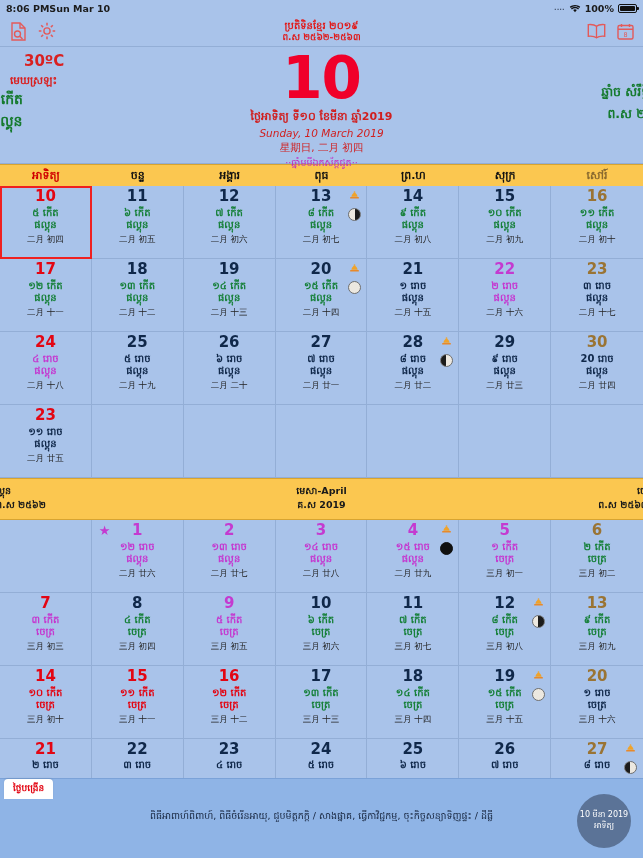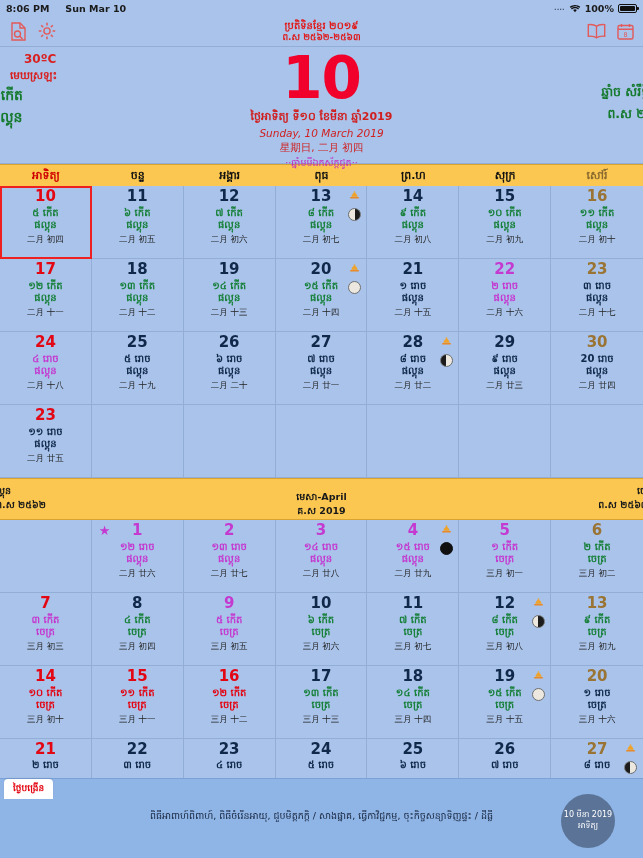--- a/index.html
+++ b/index.html
@@ -10,21 +10,21 @@
     overflow: hidden;
   }
   #app { position: relative; width: 643px; height: 858px; background: #a9c3ea; }
 
   
   .statusbar {
     height: 16px; display: flex; align-items: center;
     padding: 0 6px; font-size: 9.5px; color: #1b1b1b;
     background: #a9c3ea;
   }
-  .sb-left { display: flex; gap: 16px; align-items: center; font-weight: 600; }
+  .sb-left { display: flex; gap: 0; align-items: center; font-weight: 600; }
   .sb-spacer { flex: 1; }
   .sb-right { display: flex; gap: 4px; align-items: center; font-weight: 600; }
   .sb-dots { letter-spacing: 0px; font-size: 7px; color:#4a5a72; }
   .wifi-ico svg { display: block; }
   .batt {
     width: 19px; height: 9px; border: 1px solid #111; border-radius: 2px;
     position: relative; padding: 1px;
   }
   .batt::after {
     content: ""; position: absolute; right: -3px; top: 2.5px;
@@ -48,21 +48,21 @@
   
   .hero {
     position: relative; height: 117px; padding-top: 2px;
     border-bottom: 1px solid #93aed6;
   }
   .hero-side {
     position: absolute; top: 4px; line-height: 1.45; white-space: nowrap;
   }
   .hero-left { left: 0; text-align: left; }
   .hero-right { right: 0; text-align: right; }
-  .hs-temp { font-size: 12px; color: #d92020; font-weight: 600; padding-left: 24px; }
+  .hs-temp { font-size: 15px; color: #d92020; font-weight: 600; padding-left: 24px; }
   .hs-sub  { font-size: 10.5px; color: #d92020; font-weight: 600; padding-left: 10px; }
   .hs-k1 { font-size: 14px; color: #157a2e; font-weight: 700; margin-top: 1px; margin-left: -14px; }
   .hs-k2 { font-size: 14px; color: #157a2e; font-weight: 700; margin-top: 2px; margin-left: -22px; }
   .hr-k1 { font-size: 12.5px; color: #157a2e; font-weight: 700; margin-top: 32px; margin-right: -26px;}
   .hr-k2 { font-size: 12.5px; color: #157a2e; font-weight: 700; margin-top: 4px; margin-right: -30px;}
 
   .hero-center { text-align: center; }
   .bigday {
     font-size: 58px; line-height: 0.95; color: #f0002a; font-weight: 700;
     letter-spacing: -1px; margin-top: 2px;
@@ -111,21 +111,21 @@
   .moon.new  { background: #101010; border-color: #101010; }
   .moon.first{ background: linear-gradient(90deg, #ece8e0 50%, #1b1b1b 50%); }
   .moon.last { background: linear-gradient(90deg, #1b1b1b 50%, #ece8e0 50%); }
   .star { position: absolute; left: 7px; top: 4px; color: #c43ad0; font-size: 13px; line-height: 1; }
 
   
   .monthbar {
     background: #fbc750; height: 42px; position: relative;
     border-top: 1px solid #d7a431; border-bottom: 1px solid #d7a431;
   }
-  .mb-center { text-align: center; padding-top: 11px; line-height: 1.5; }
+  .mb-center { text-align: center; padding-top: 5px; line-height: 1.5; }
   .mb-center .m1 { font-size: 9.5px; color: #1a1a1a; font-weight: 700; }
   .mb-center .m2 { font-size: 9.5px; color: #1a1a1a; font-weight: 700; }
   .mb-side { position: absolute; top: 5px; line-height: 1.5; white-space: nowrap; font-weight: 700; font-size: 9.5px; color: #1a1a1a; }
   .mb-l { left: 0; text-align: left; }
   .mb-r { right: 0; text-align: right; }
   .mb-l .s1 { margin-left: -10px; } .mb-l .s2 { margin-left: -4px; }
   .mb-r .s1 { margin-right: -12px; } .mb-r .s2 { margin-right: -6px; }
 
   .cell.short { height: 40px; }
   .cell.short .c-k1 { margin-top: 1px; }
@@ -139,21 +139,21 @@
   }
   .footer {
     position: absolute; left: 0; right: 0; bottom: 0; height: 80px;
     background: #8fb4e6; border-top: 1px solid #7ba2d8;
   }
   .footer-text {
     position: absolute; left: 0; right: 0; top: 31px; text-align: center;
     font-size: 9.5px; color: #16243d;
   }
   .fab {
-    position: absolute; right: 28px; bottom: 10px;
+    position: absolute; right: 12px; bottom: 10px;
     width: 54px; height: 54px; border-radius: 50%;
     background: rgba(70,90,120,.72); color: #fff;
     display: flex; flex-direction: column; align-items: center; justify-content: center;
     line-height: 1.35;
   }
   .fab .f1 { font-size: 8px; }
   .fab .f2 { font-size: 8px; }
 </style>
 </head>
 <body>

